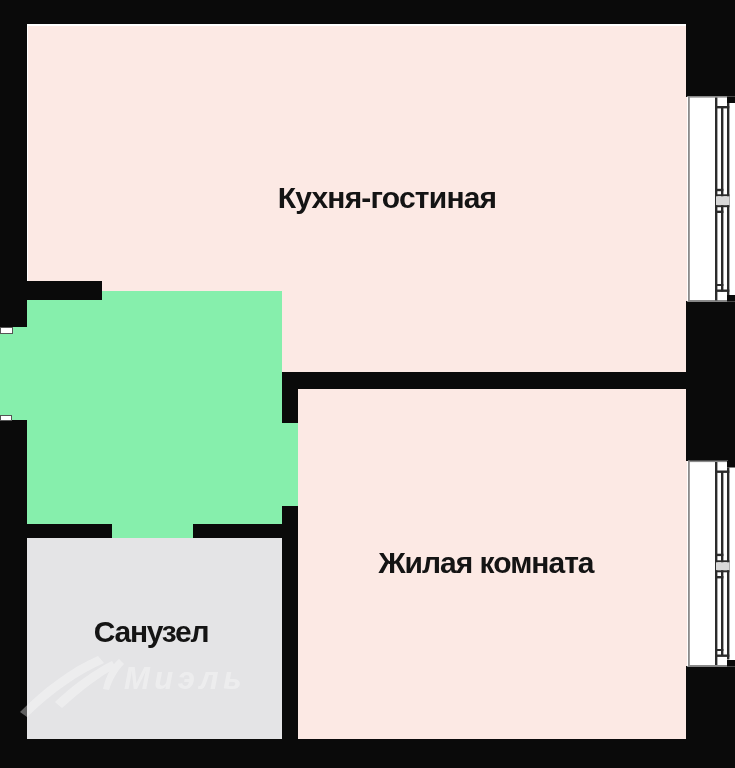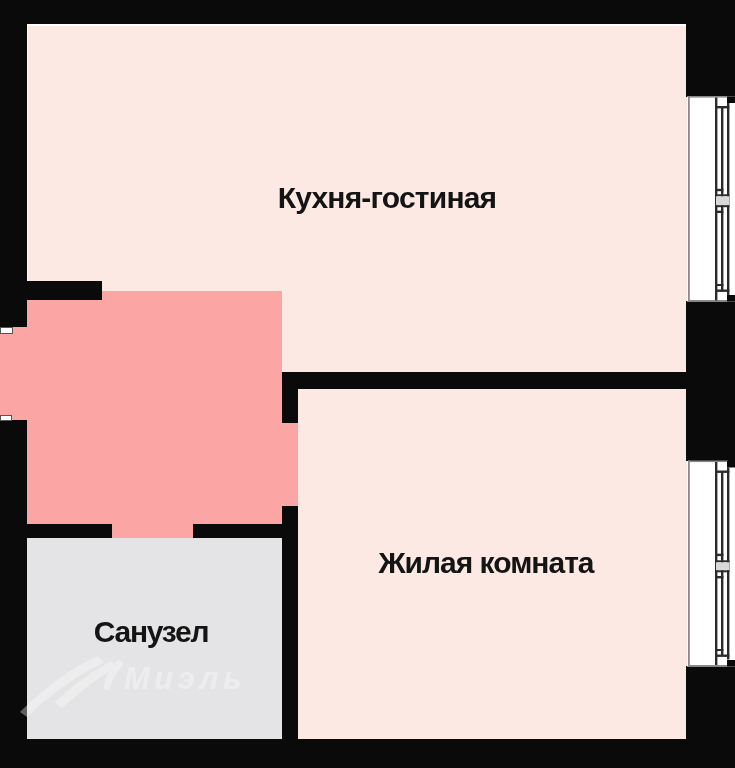--- a/index.html
+++ b/index.html
@@ -1,17 +1,17 @@
 <!DOCTYPE html>
 <html><head>
 <meta charset="utf-8">
 <style>
   html,body{margin:0;padding:0;}
   body{width:735px;height:768px;background:#ffffff;overflow:hidden;}
-  #plan{position:relative;width:702px;height:768px;background:#fca5a5;
+  #plan{position:relative;width:702px;height:768px;background:#86efac;
         font-family:"Liberation Sans", sans-serif;}
   .b{position:absolute;background:#0a0a0a;}
   .pink{position:absolute;background:#fce9e4;}
   .gray{position:absolute;background:#e4e4e6;}
   .lbl{position:absolute;font-weight:bold;font-size:30px;color:#141414;
        transform:translateX(-50%);white-space:nowrap;letter-spacing:0px;}
   .jamb{position:absolute;background:#fff;border:1.2px solid #555;box-sizing:border-box;}
 </style>
 </head>
 <body>

